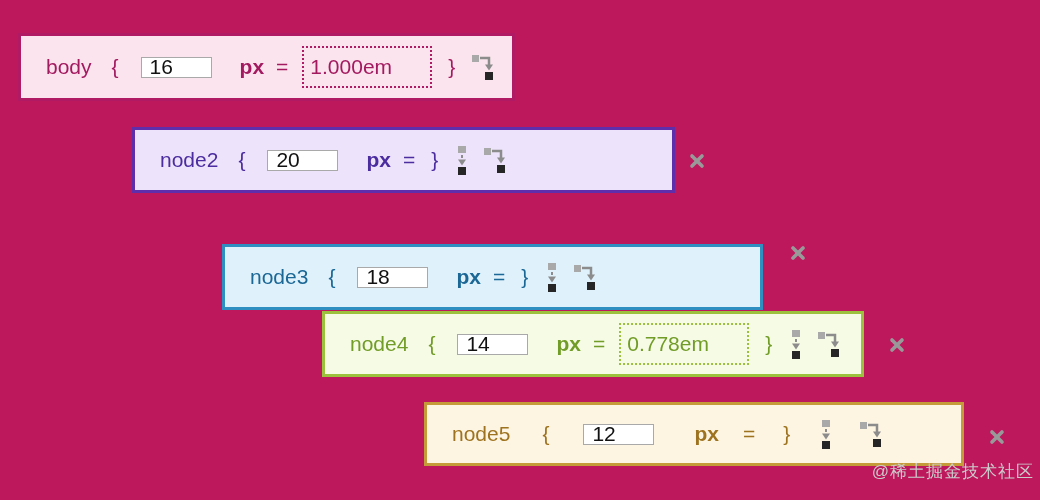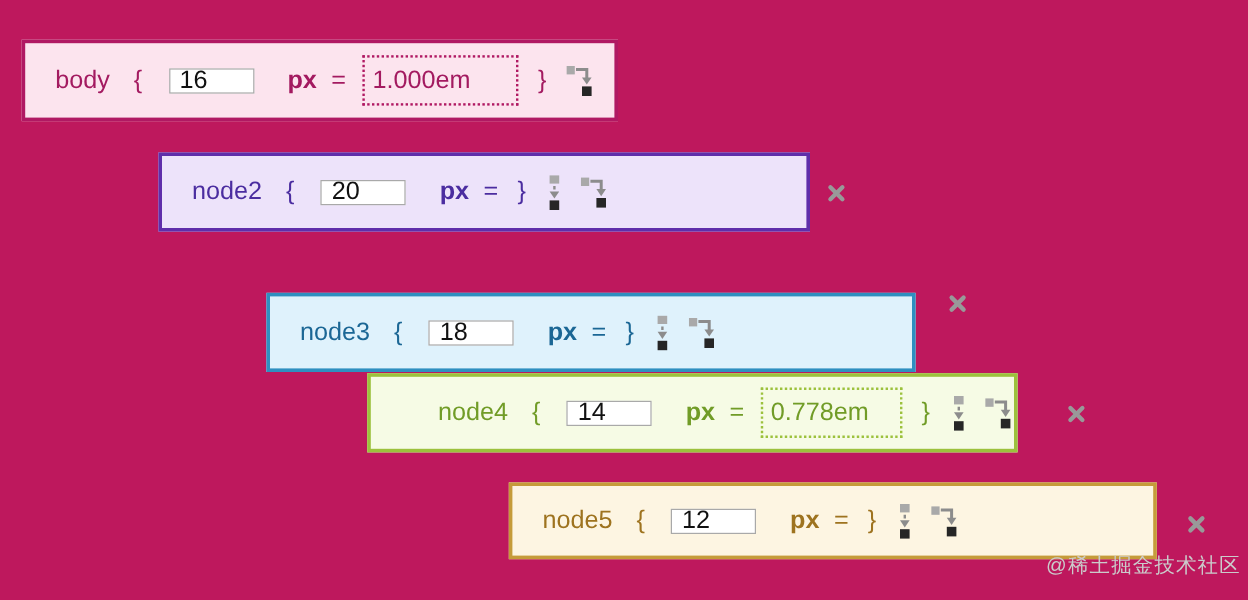--- a/index.html
+++ b/index.html
@@ -10,22 +10,22 @@
   }
 
   .node-box {
     position:absolute; display:flex; align-items:center;
     border:3px solid var(--border); background:var(--bg); color:var(--text);
     font-size:21px;
   }
   .pos-0 { left:18px;  top:33px;  width:497px; height:68px; }
   .pos-1 { left:132px; top:127px; width:543px; height:66px; }
   .pos-2 { left:222px; top:219px; width:541px; height:66px;margin-top:25px; }
-  .pos-3 { left:306px; top:311px; width:542px; height:66px;padding-left:31px; }
-  .pos-4 { left:424px; top:402px; width:540px; height:64px; }
+  .pos-3 { left:322px; top:311px; width:542px; height:66px; }
+  .pos-4 { left:424px; top:402px; width:540px; height:64px;gap:12px; }
 
   .lbl        { margin-left:25px; white-space:nowrap; }
   .brace-open { margin-left:20px; }
   .px-input {
     margin-left:22px; width:71px; height:21px; padding:0 4px 0 8px;
     font-family:inherit; font-size:21px; color:#111111;
     background:#ffffff; border:1px solid #a9a9a9; outline:none;
   }
   .px-lbl { margin-left:28px;font-weight:bold; }
   .eq     { margin-left:12px; }

